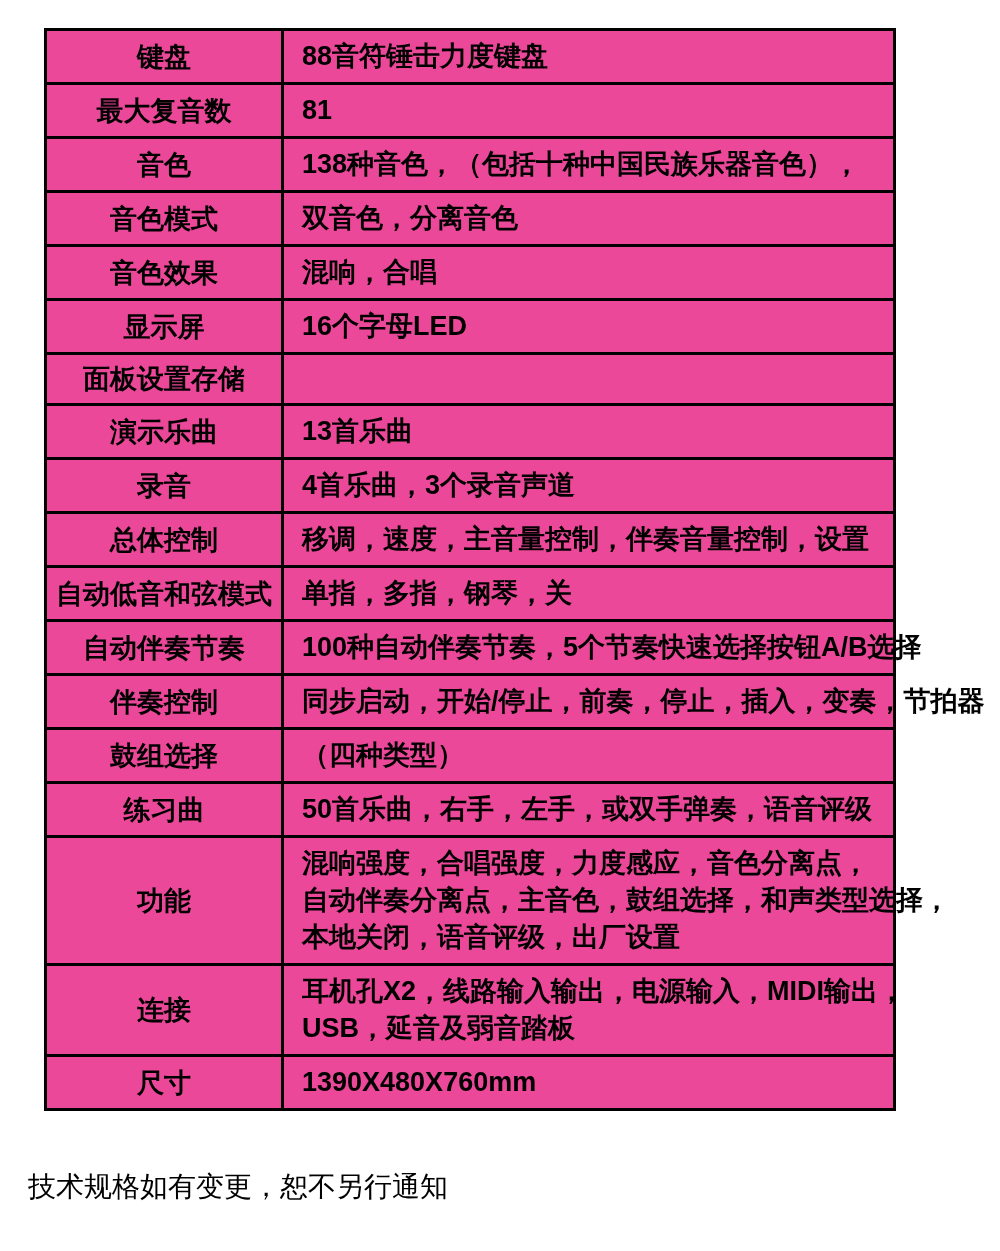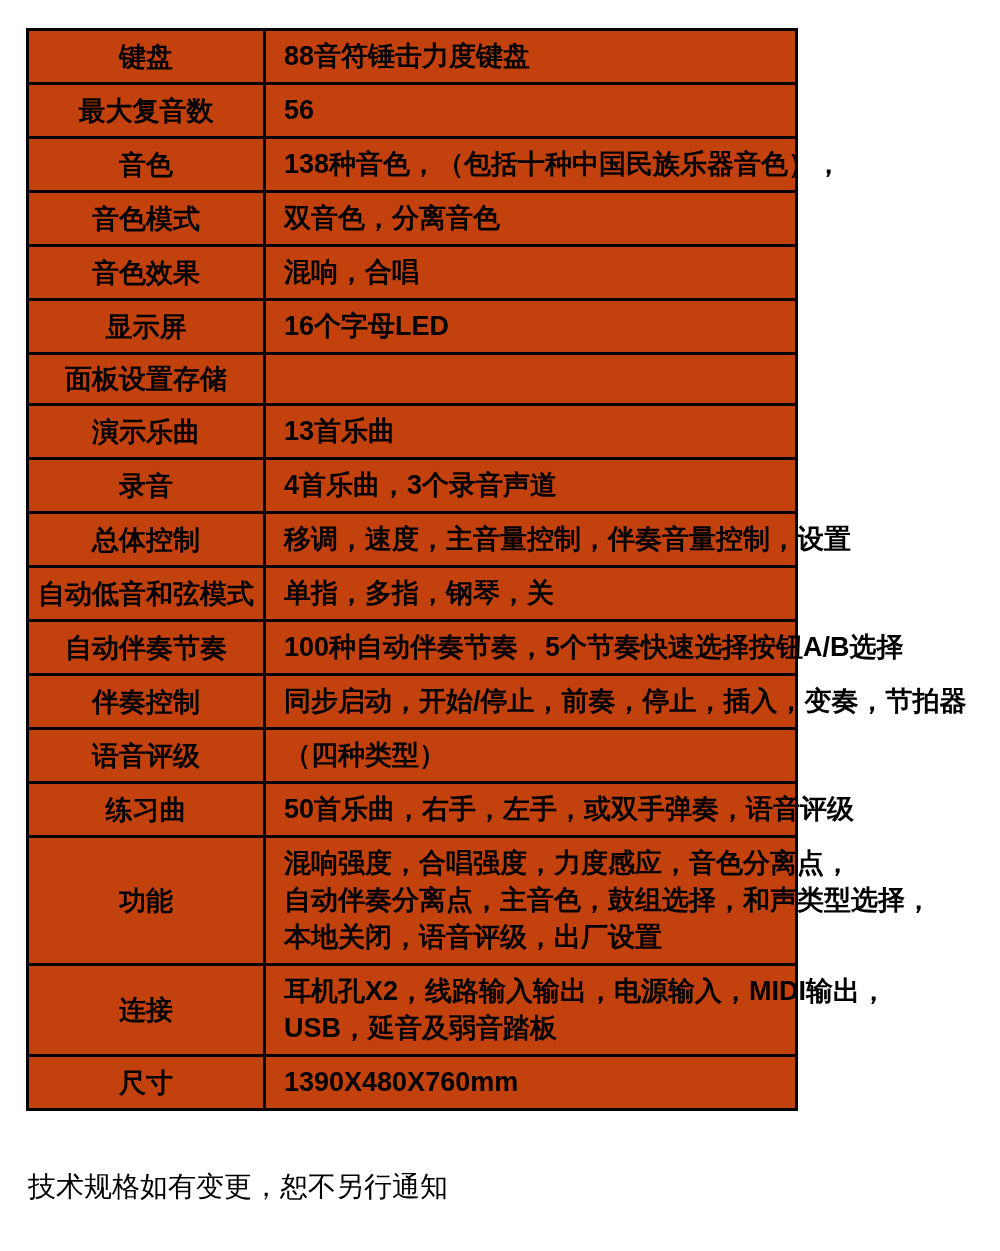--- a/index.html
+++ b/index.html
@@ -15,24 +15,24 @@
   }
   .page {
     position: absolute;
     top: 0; left: 0;
     width: 1000px;
     height: 1251px;
   }
   .spec-table {
     position: absolute;
     top: 28px;
-    left: 26px;
-    width: 772px;
+    left: 44px;
+    width: 852px;
     border: 3px solid #000000;
-    background: #c2410c;
+    background: #ec4899;
   }
   .spec-row {
     display: flex;
     align-items: stretch;
     border-bottom: 3px solid #000000;
   }
   .spec-row:last-child {
     border-bottom: none;
   }
   .label-cell {
@@ -80,21 +80,21 @@
   <div class="spec-row">
     <div class="label-cell">键盘</div>
     <div class="value-cell">
           <div class="value-line">88音符锤击力度键盘</div>
         </div>
   </div>
 
   <div class="spec-row">
     <div class="label-cell">最大复音数</div>
     <div class="value-cell">
-          <div class="value-line">56</div>
+          <div class="value-line">81</div>
         </div>
   </div>
 
   <div class="spec-row">
     <div class="label-cell">音色</div>
     <div class="value-cell">
           <div class="value-line">138种音色，（包括十种中国民族乐器音色），</div>
         </div>
   </div>
 
@@ -159,21 +159,21 @@
   </div>
 
   <div class="spec-row">
     <div class="label-cell">伴奏控制</div>
     <div class="value-cell">
           <div class="value-line">同步启动，开始/停止，前奏，停止，插入，变奏，节拍器</div>
         </div>
   </div>
 
   <div class="spec-row">
-    <div class="label-cell">语音评级</div>
+    <div class="label-cell">鼓组选择</div>
     <div class="value-cell">
           <div class="value-line">（四种类型）</div>
         </div>
   </div>
 
   <div class="spec-row">
     <div class="label-cell">练习曲</div>
     <div class="value-cell">
           <div class="value-line">50首乐曲，右手，左手，或双手弹奏，语音评级</div>
         </div>

